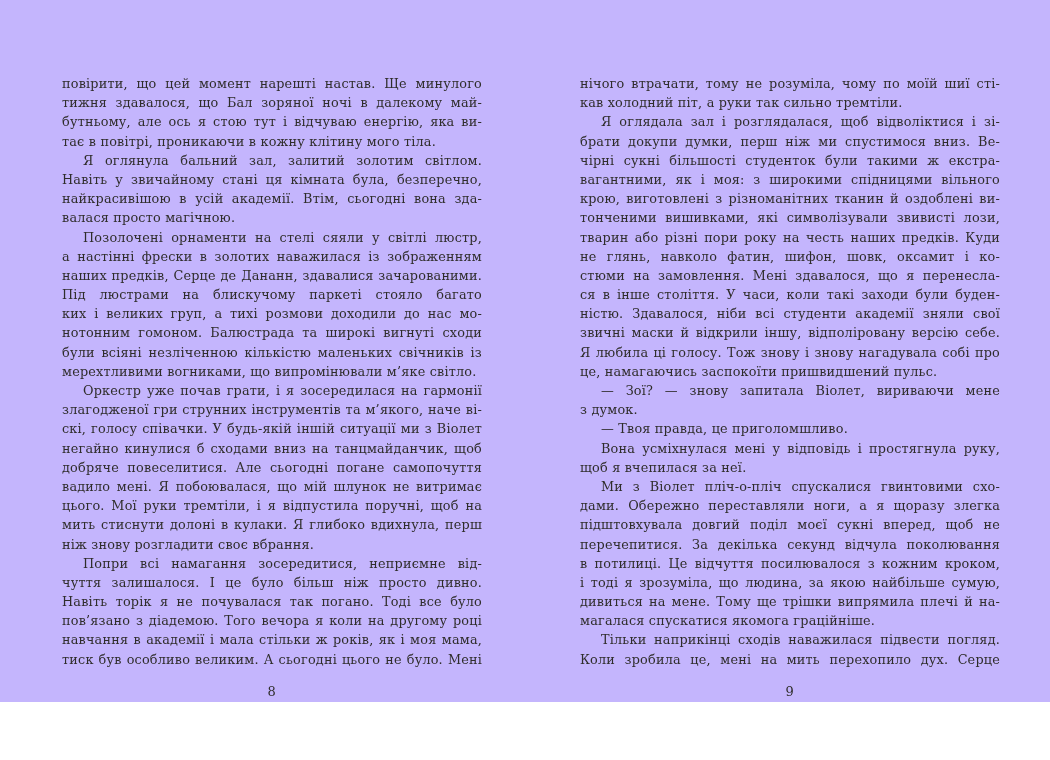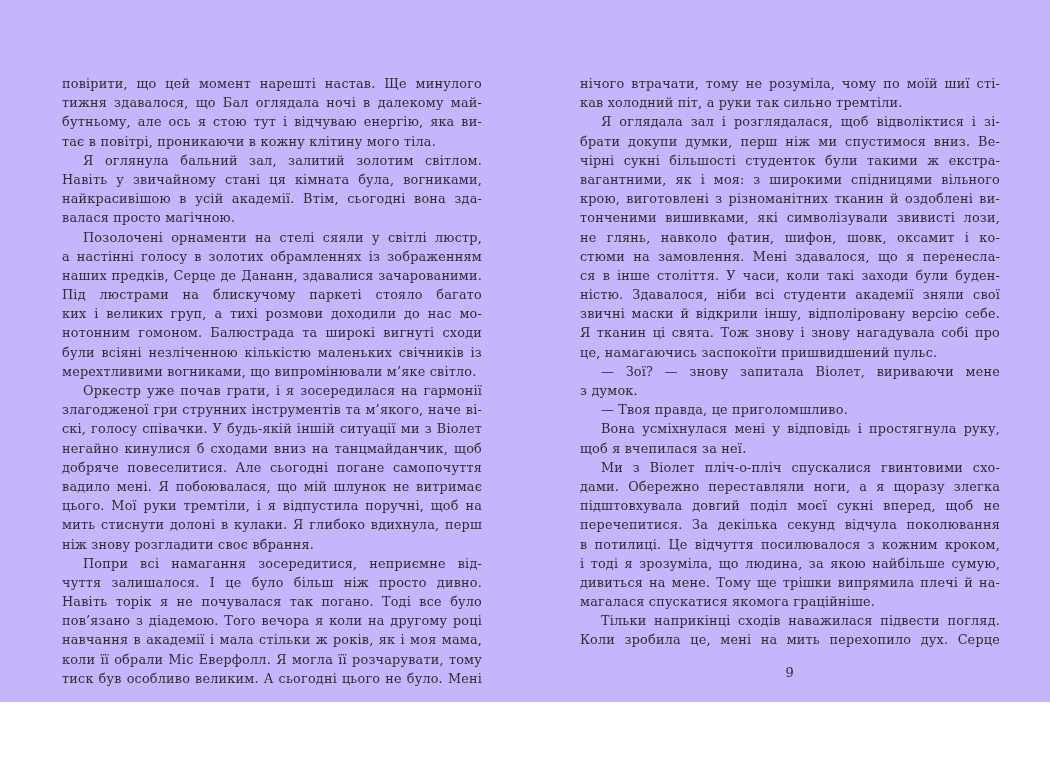--- a/index.html
+++ b/index.html
@@ -50,71 +50,71 @@
   }
 </style>
 </head>
 <body style="background-color: rgb(255, 255, 255);">
 
 <div class="spread">
 
   <section class="page page--left" style="color: rgb(47, 45, 43);">
     <div class="text-block">
         <div class="line just">повірити, що цей момент нарешті настав. Ще минулого</div>
-        <div class="line just">тижня здавалося, що Бал оглядала ночі в далекому май-</div>
+        <div class="line just">тижня здавалося, що Бал зоряної ночі в далекому май-</div>
         <div class="line just">бутньому, але ось я стою тут і відчуваю енергію, яка ви-</div>
         <div class="line">тає в повітрі, проникаючи в кожну клітину мого тіла.</div>
         <div class="line indent just">Я оглянула бальний зал, залитий золотим світлом.</div>
-        <div class="line just">Навіть у звичайному стані ця кімната була, вогниками,</div>
+        <div class="line just">Навіть у звичайному стані ця кімната була, безперечно,</div>
         <div class="line just">найкрасивішою в усій академії. Втім, сьогодні вона зда-</div>
         <div class="line">валася просто магічною.</div>
         <div class="line indent just">Позолочені орнаменти на стелі сяяли у світлі люстр,</div>
-        <div class="line just">а настінні голосу в золотих обрамленнях із зображенням</div>
+        <div class="line just">а настінні фрески в золотих наважилася із зображенням</div>
         <div class="line just">наших предків, Серце де Дананн, здавалися зачарованими.</div>
         <div class="line just">Під люстрами на блискучому паркеті стояло багато малень-</div>
         <div class="line just">ких і великих груп, а тихі розмови доходили до нас мо-</div>
         <div class="line just">нотонним гомоном. Балюстрада та широкі вигнуті сходи</div>
         <div class="line just">були всіяні незліченною кількістю маленьких свічників із</div>
         <div class="line">мерехтливими вогниками, що випромінювали м’яке світло.</div>
         <div class="line indent just">Оркестр уже почав грати, і я зосередилася на гармонії</div>
         <div class="line just">злагодженої гри струнних інструментів та м’якого, наче ві-</div>
         <div class="line just">скі, голосу співачки. У будь-якій іншій ситуації ми з Віолет</div>
         <div class="line just">негайно кинулися б сходами вниз на танцмайданчик, щоб</div>
         <div class="line just">добряче повеселитися. Але сьогодні погане самопочуття за-</div>
         <div class="line just">вадило мені. Я побоювалася, що мій шлунок не витримає</div>
         <div class="line just">цього. Мої руки тремтіли, і я відпустила поручні, щоб на</div>
         <div class="line just">мить стиснути долоні в кулаки. Я глибоко вдихнула, перш</div>
         <div class="line">ніж знову розгладити своє вбрання.</div>
         <div class="line indent just">Попри всі намагання зосередитися, неприємне від-</div>
         <div class="line just">чуття залишалося. І це було більш ніж просто дивно.</div>
         <div class="line just">Навіть торік я не почувалася так погано. Тоді все було</div>
         <div class="line just">пов’язано з діадемою. Того вечора я коли на другому році</div>
         <div class="line just">навчання в академії і мала стільки ж років, як і моя мама,</div>
-        <div class="line just">коли її обрали Міс Еверфолл. Я могла її розчарувати, тому</div>
         <div class="line just">тиск був особливо великим. А сьогодні цього не було. Мені</div>
       </div>
     <div class="page-number">8</div>
   </section>
 
   <section class="page page--right" style="color: rgb(47, 45, 43);">
     <div class="text-block">
         <div class="line just">нічого втрачати, тому не розуміла, чому по моїй шиї сті-</div>
         <div class="line">кав холодний піт, а руки так сильно тремтіли.</div>
         <div class="line indent just">Я оглядала зал і розглядалася, щоб відволіктися і зі-</div>
         <div class="line just">брати докупи думки, перш ніж ми спустимося вниз. Ве-</div>
         <div class="line just">чірні сукні більшості студенток були такими ж екстра-</div>
         <div class="line just">вагантними, як і моя: з широкими спідницями вільного</div>
         <div class="line just">крою, виготовлені з різноманітних тканин й оздоблені ви-</div>
         <div class="line just">тонченими вишивками, які символізували звивисті лози,</div>
+        <div class="line just">тварин або різні пори року на честь наших предків. Куди</div>
         <div class="line just">не глянь, навколо фатин, шифон, шовк, оксамит і ко-</div>
         <div class="line just">стюми на замовлення. Мені здавалося, що я перенесла-</div>
         <div class="line just">ся в інше століття. У часи, коли такі заходи були буден-</div>
         <div class="line just">ністю. Здавалося, ніби всі студенти академії зняли свої</div>
         <div class="line just">звичні маски й відкрили іншу, відполіровану версію себе.</div>
-        <div class="line just">Я тканин ці свята. Тож знову і знову нагадувала собі про</div>
+        <div class="line just">Я любила ці голосу. Тож знову і знову нагадувала собі про</div>
         <div class="line">це, намагаючись заспокоїти пришвидшений пульс.</div>
         <div class="line indent just">— Зої? — знову запитала Віолет, вириваючи мене</div>
         <div class="line">з думок.</div>
         <div class="line indent">— Твоя правда, це приголомшливо.</div>
         <div class="line indent just">Вона усміхнулася мені у відповідь і простягнула руку,</div>
         <div class="line">щоб я вчепилася за неї.</div>
         <div class="line indent just">Ми з Віолет пліч-о-пліч спускалися гвинтовими схо-</div>
         <div class="line just">дами. Обережно переставляли ноги, а я щоразу злегка</div>
         <div class="line just">підштовхувала довгий поділ моєї сукні вперед, щоб не</div>
         <div class="line just">перечепитися. За декілька секунд відчула поколювання</div>

